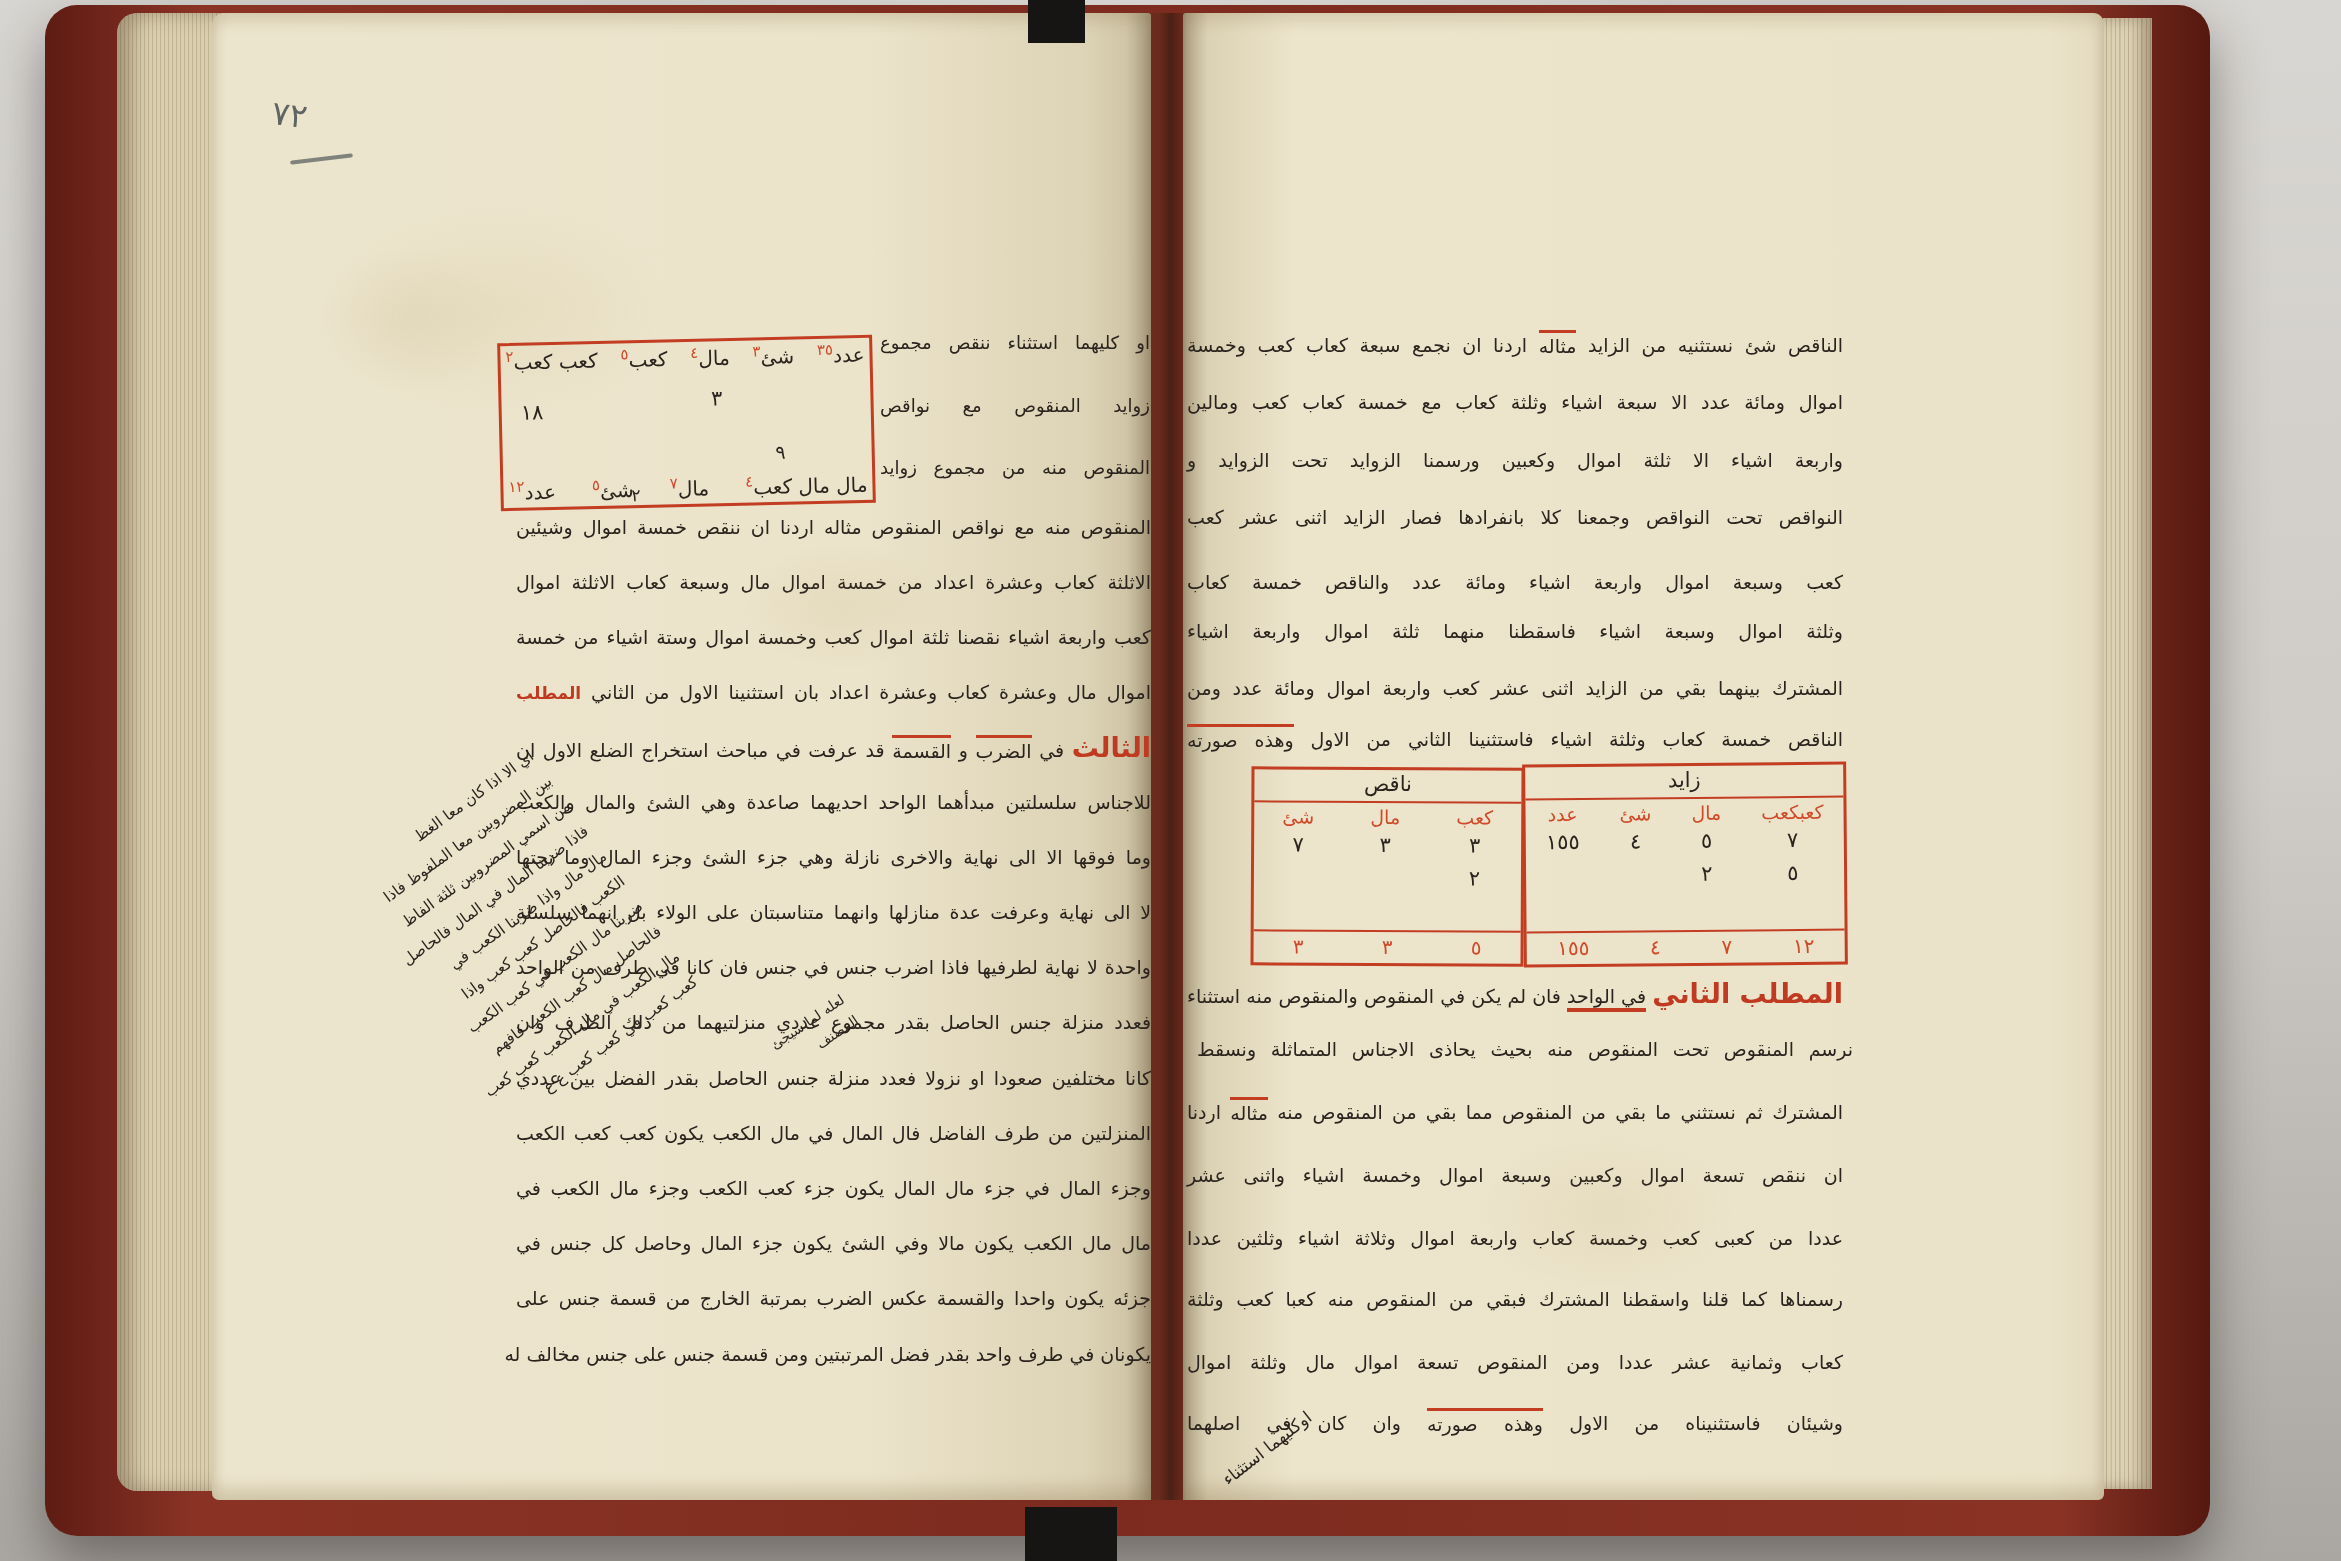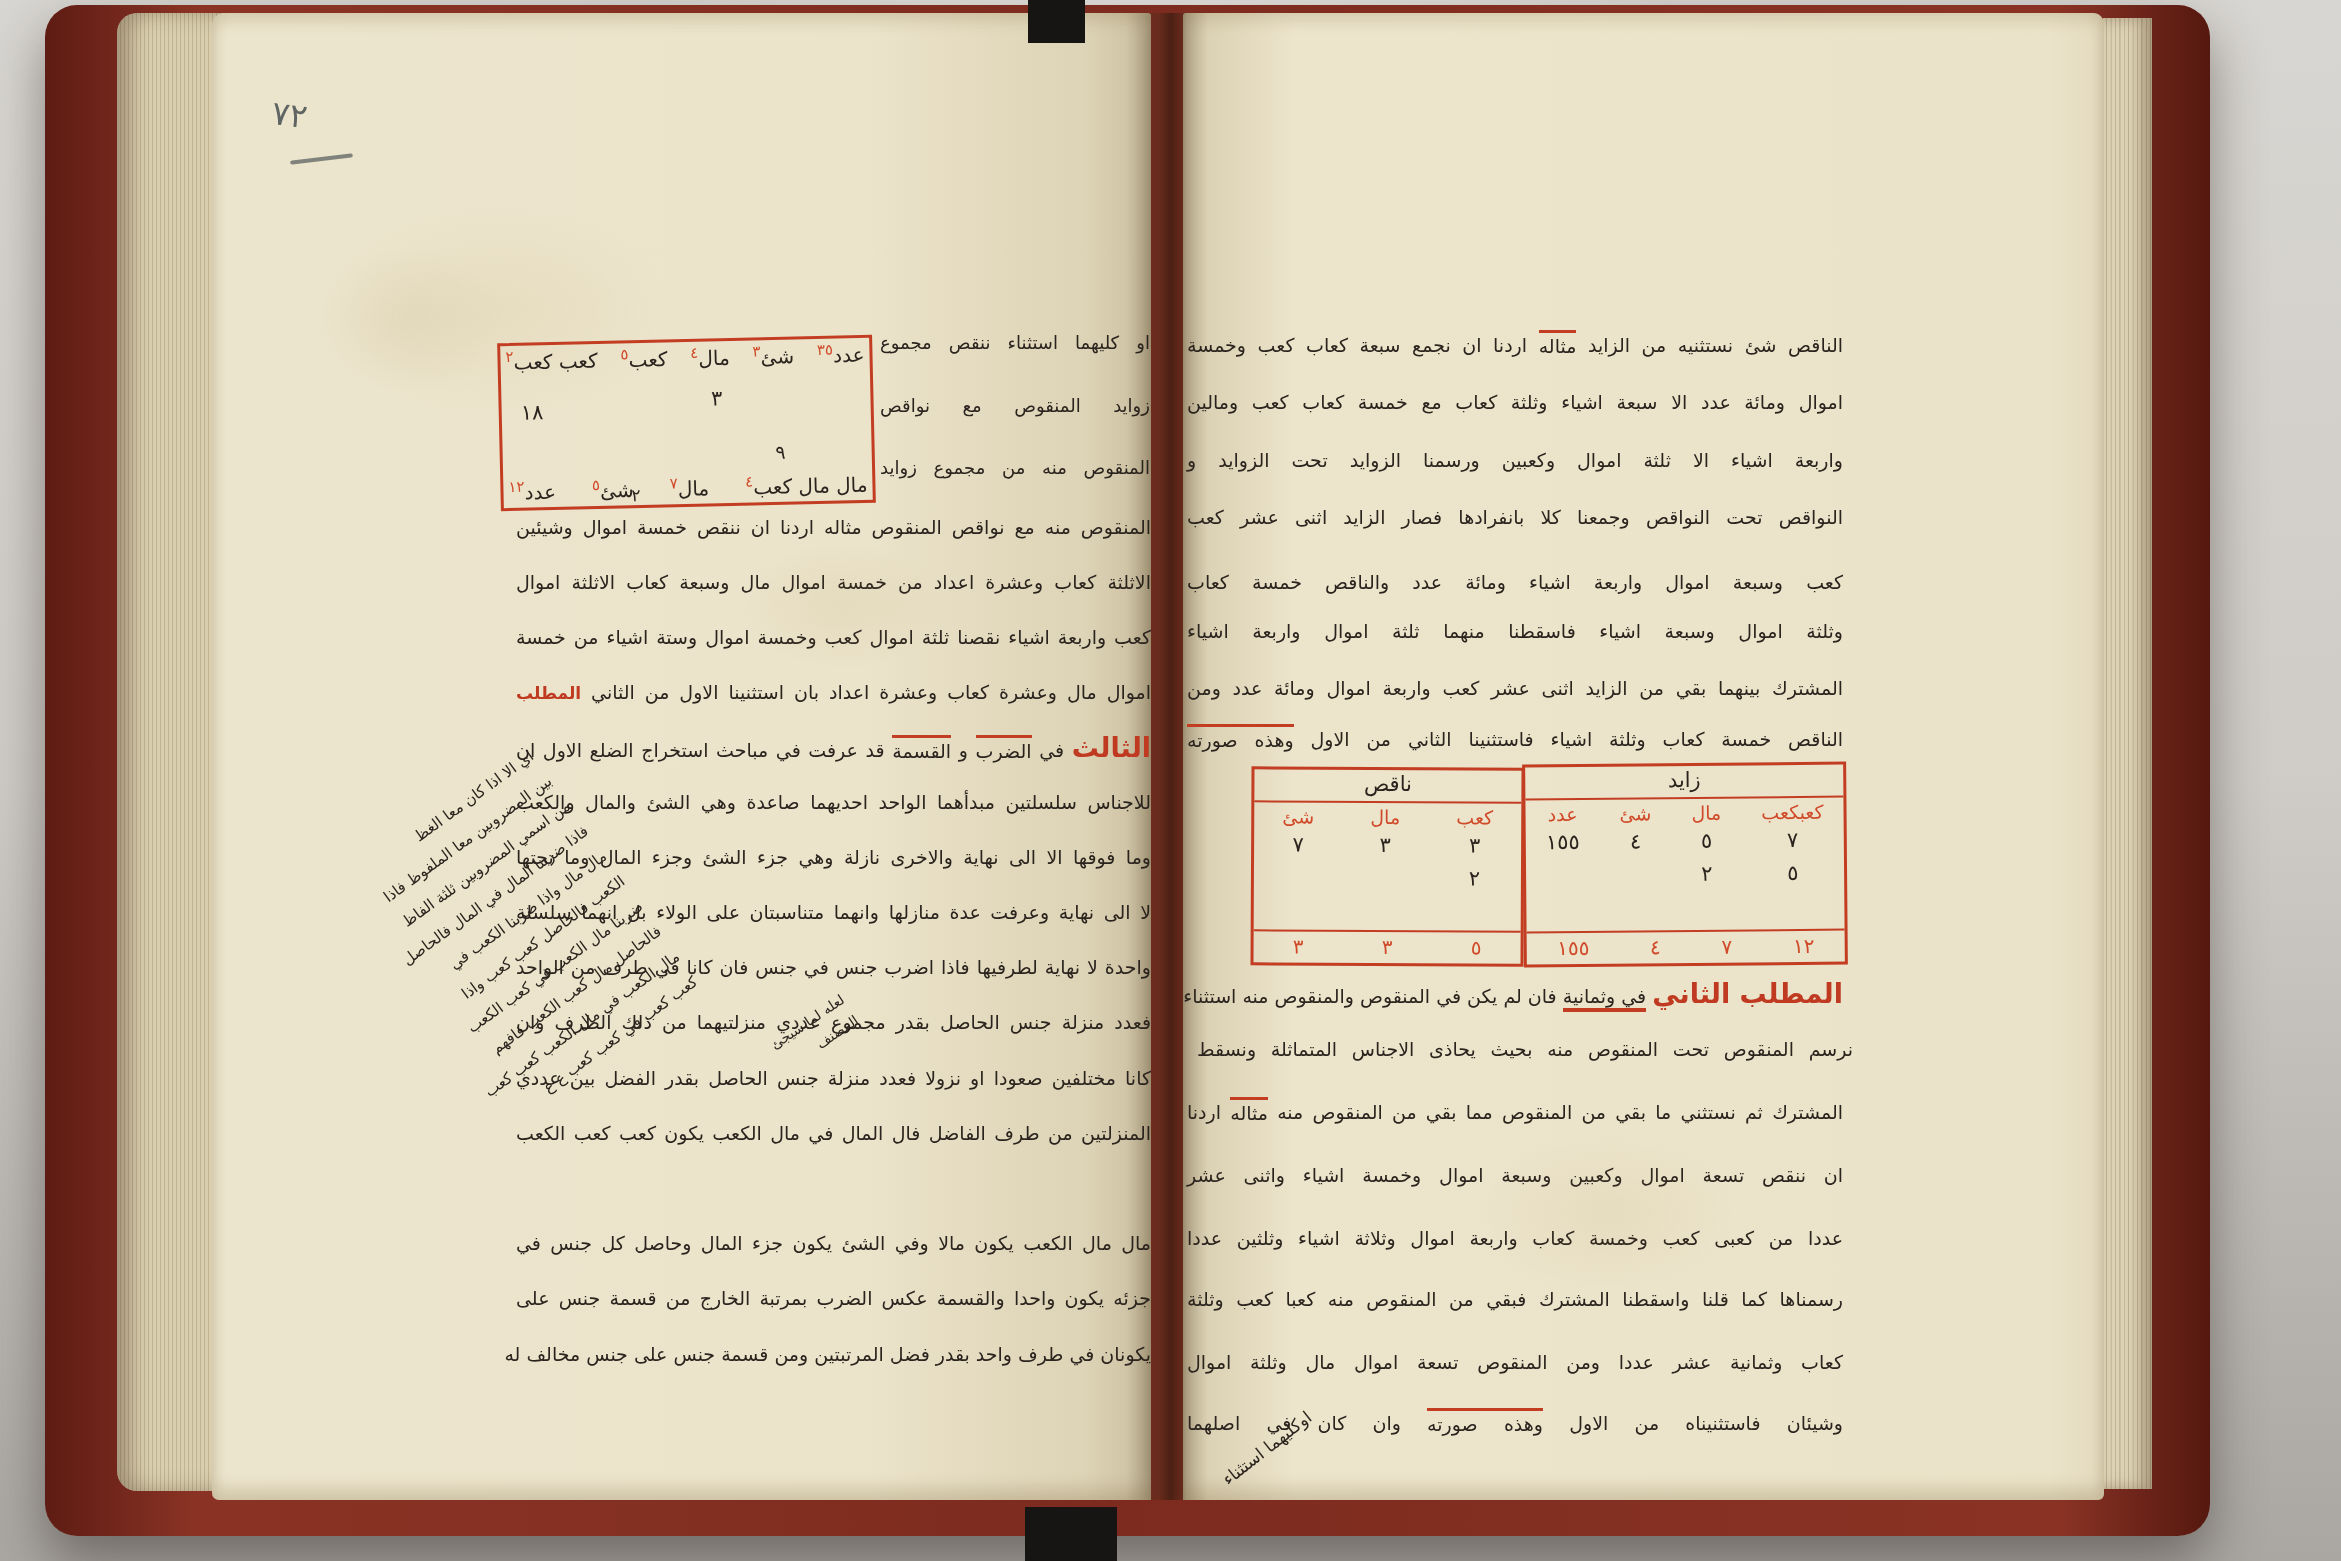--- a/index.html
+++ b/index.html
@@ -128,20 +128,21 @@
     <span>قد عرفت في مباحث استخراج الضلع الاول ان</span>
   </div>
 
   <div class="ln" style="left:516px;top:788px;width:635px;">للاجناس سلسلتين مبدأهما الواحد احديهما صاعدة وهي الشئ والمال والكعب</div>
   <div class="ln" style="left:516px;top:843px;width:635px;">وما فوقها الا الى نهاية والاخرى نازلة وهي جزء الشئ وجزء المال وما تحتها</div>
   <div class="ln" style="left:516px;top:898px;width:635px;">لا الى نهاية وعرفت عدة منازلها وانهما متناسبتان على الولاء بل انهما سلسلة</div>
   <div class="ln" style="left:516px;top:953px;width:635px;">واحدة لا نهاية لطرفيها فاذا اضرب جنس في جنس فان كانا في طرف من الواحد</div>
   <div class="ln" style="left:516px;top:1008px;width:635px;">فعدد منزلة جنس الحاصل بقدر مجموع عددي منزلتيهما من ذلك الطرف وان</div>
   <div class="ln" style="left:516px;top:1064px;width:635px;">كانا مختلفين صعودا او نزولا فعدد منزلة جنس الحاصل بقدر الفضل بين عددي</div>
   <div class="ln" style="left:516px;top:1119px;width:635px;">المنزلتين من طرف الفاضل فال المال في مال الكعب يكون كعب كعب الكعب</div>
+  <div class="ln" style="left:516px;top:1174px;width:635px;">وجزء المال في جزء مال المال يكون جزء كعب الكعب وجزء مال الكعب في</div>
   <div class="ln" style="left:516px;top:1229px;width:635px;">مال مال الكعب يكون مالا وفي الشئ يكون جزء المال وحاصل كل جنس في</div>
   <div class="ln" style="left:516px;top:1284px;width:635px;">جزئه يكون واحدا والقسمة عكس الضرب بمرتبة الخارج من قسمة جنس على</div>
   <div class="ln" style="left:516px;top:1340px;width:635px;">يكونان في طرف واحد بقدر فضل المرتبتين ومن قسمة جنس على جنس مخالف له</div>
 
   <div class="gloss">
     <div>اي الا اذا كان معا الغظ</div>
     <div>بين المضروبين معا الملفوظ فاذا</div>
     <div>من اسمي المضروبين ثلثة الفاظ</div>
     <div>فاذا ضربنا المال في المال فالحاصل</div>
     <div>مال مال واذا ضربنا الكعب في</div>
@@ -225,21 +226,21 @@
     </div>
     <div class="t2foot">
       <span>٥</span>
       <span>٣</span>
       <span>٣</span>
     </div>
   </div>
 
   <div class="ln" style="left:1187px;top:975px;width:656px;line-height:38px;">
     <span class="bigred">المطلب الثاني</span>
-    <span class="un">في وثمانية</span>
+    <span class="un">في الواحد</span>
     <span>فان لم يكن في المنقوص والمنقوص منه استثناء</span>
   </div>
 
   <div class="ln" style="left:1187px;top:1035px;width:656px;margin-left:10px;">نرسم المنقوص تحت المنقوص منه بحيث يحاذى الاجناس المتماثلة ونسقط</div>
   <div class="ln" style="left:1187px;top:1098px;width:656px;">
     <span>المشترك ثم نستثني ما بقي من المنقوص مما بقي من المنقوص منه</span>
     <span class="ov">مثاله</span>
     <span>اردنا</span>
   </div>
   <div class="ln" style="left:1187px;top:1161px;width:656px;">ان ننقص تسعة اموال وكعبين وسبعة اموال وخمسة اشياء واثنى عشر</div>

